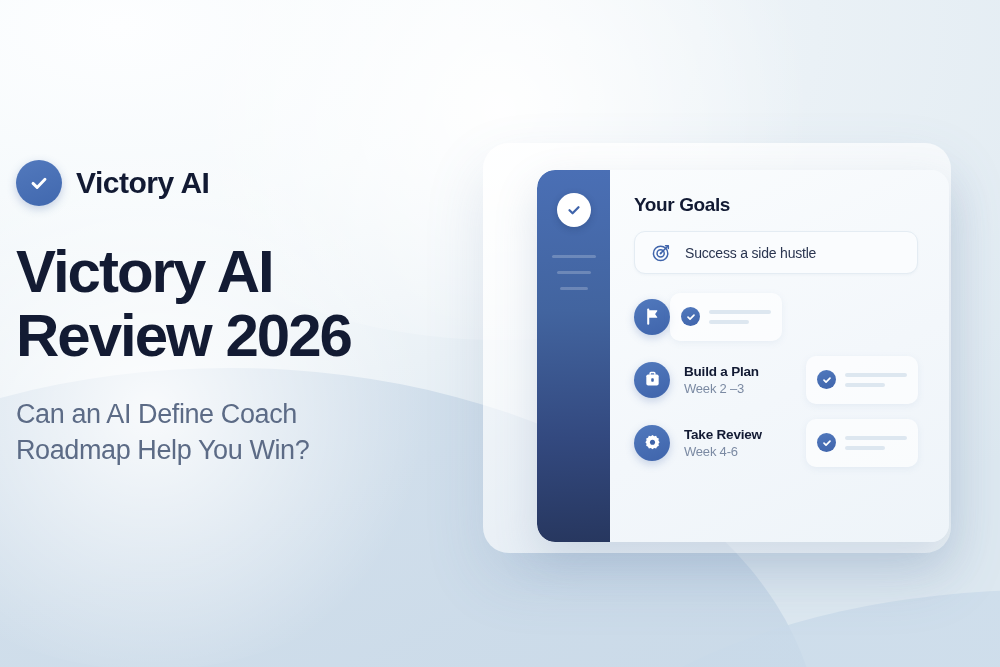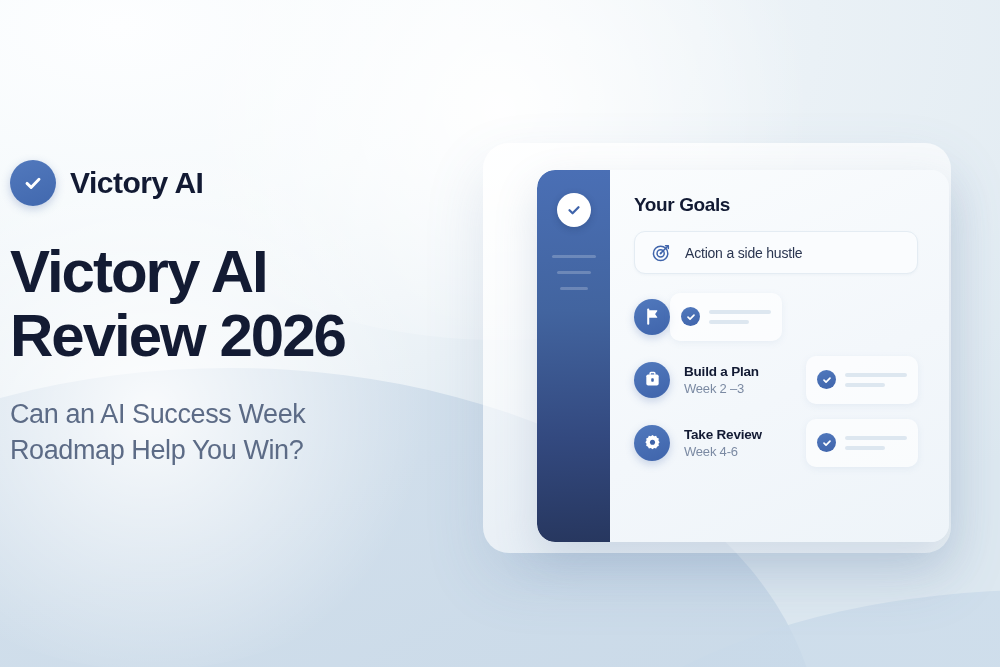--- a/index.html
+++ b/index.html
@@ -30,21 +30,21 @@
     border-radius:50%;
     background:radial-gradient(circle at 50% 50%, rgba(255,255,255,.85) 0%, rgba(255,255,255,0) 68%);
   }
   .haze-top {
     position:absolute; left:120px; top:-120px; width:760px; height:460px;
     border-radius:50%;
     background:radial-gradient(circle at 50% 50%, rgba(255,255,255,.92) 0%, rgba(255,255,255,0) 70%);
   }
 
   
-  .left-col { position:absolute; left:10px; top:160px; width:430px; z-index:5; }
+  .left-col { position:absolute; left:16px; top:160px; width:430px; z-index:5; }
 
   .brand { display:flex; align-items:center; gap:14px; margin-bottom:34px; }
   .brand-badge {
     width:46px; height:46px; border-radius:50%;
     background:linear-gradient(160deg,#5279bd 0%, #4168ae 100%);
     display:flex; align-items:center; justify-content:center;
     box-shadow:0 3px 10px rgba(60,95,160,.28);
     flex:0 0 auto;
   }
   .brand-name { font-size:30px; font-weight:bold; color:#121a33; letter-spacing:-.5px; }
@@ -153,21 +153,21 @@
     </div>
     <div class="brand-name">Victory AI</div>
   </div>
 
   <h1 class="headline">
     <span>Victory AI</span><br>
     <span>Review 2026</span>
   </h1>
 
   <p class="subhead">
-    <span>Can an AI Success Week</span><br>
+    <span>Can an AI Define Coach</span><br>
     <span>Roadmap Help You Win?</span>
   </p>
 </div>
 
 <div class="mock-outer"></div>
 
 <div class="mock-card">
 
   <div class="sidebar">
     <div class="side-logo">
@@ -189,21 +189,21 @@
     <div class="goal-field">
       <span>
         <svg width="21" height="21" viewBox="0 0 24 24" fill="none">
           <circle cx="11" cy="13" r="8.2" stroke="#3f64ab" stroke-width="1.7"></circle>
           <circle cx="11" cy="13" r="4.1" stroke="#3f64ab" stroke-width="1.7"></circle>
           <circle cx="11" cy="13" r="1.1" fill="#3f64ab"></circle>
           <path d="M11 13L19.4 4.6" stroke="#3f64ab" stroke-width="1.7" stroke-linecap="round"></path>
           <path d="M16.6 4.2L19.8 4.2L19.8 7.4" stroke="#3f64ab" stroke-width="1.7" stroke-linecap="round" stroke-linejoin="round"></path>
         </svg>
       </span>
-      <span class="goal-text">Action a side hustle</span>
+      <span class="goal-text">Success a side hustle</span>
     </div>
 
 
     <div class="steps">
 
       <div class="step-row">
         <div class="step-icon">
           <svg width="19" height="19" viewBox="0 0 24 24" fill="none">
             <path d="M6.6 3.2V21.2" stroke="#ffffff" stroke-width="2.6" stroke-linecap="round"></path>
             <path d="M6.6 4.2H17.4C18 4.2 18.3 4.9 17.9 5.4L15.6 8.4C15.35 8.73 15.35 9.17 15.6 9.5L17.9 12.5C18.3 13 18 13.7 17.4 13.7H6.6V4.2Z" fill="#ffffff"></path>

